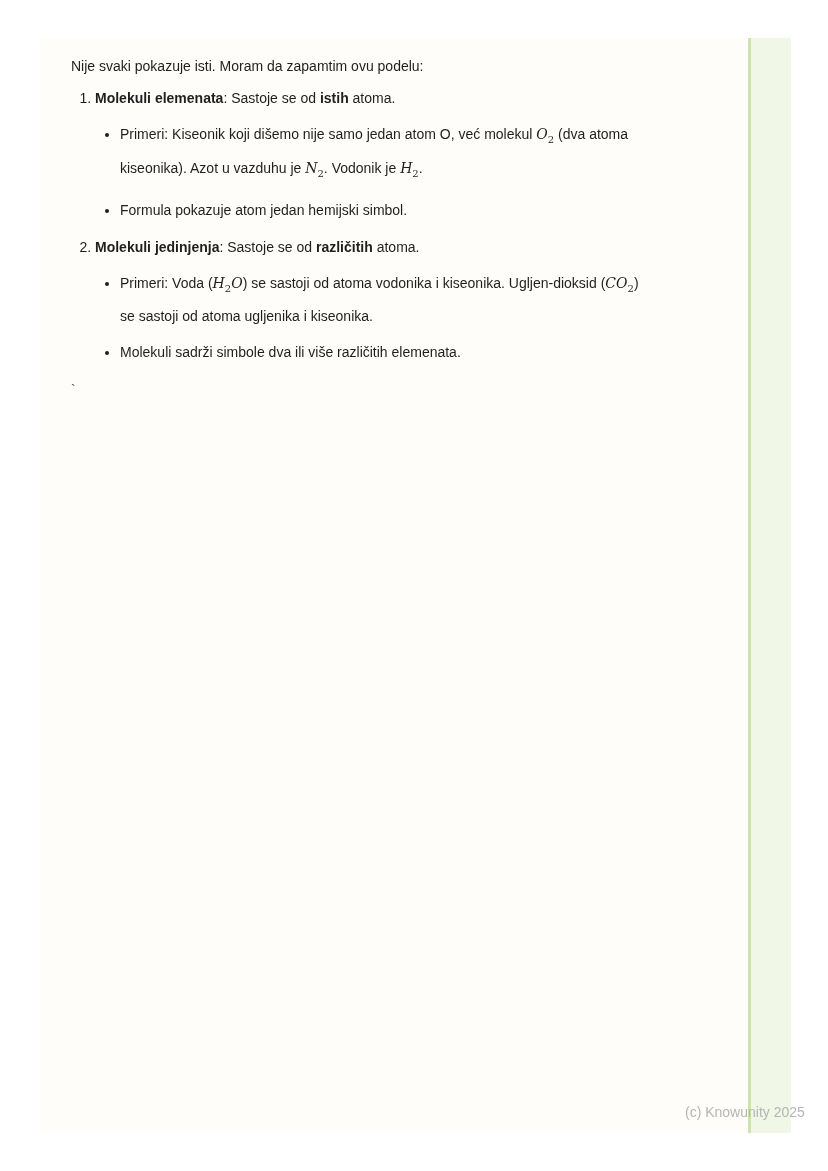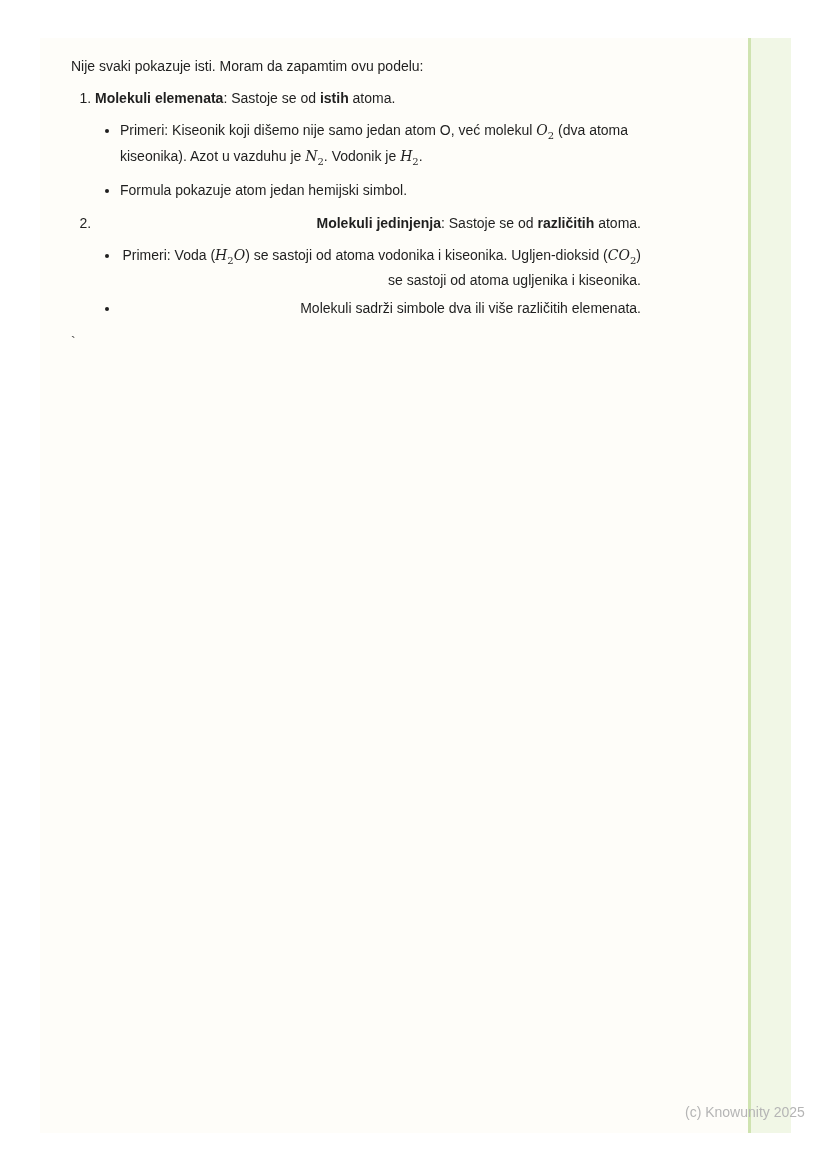--- a/index.html
+++ b/index.html
@@ -24,23 +24,23 @@
       margin: 0; font-size: 21px; font-weight: bold; color: #7ac52e; line-height: 30px;
     }
     h2 {
       margin: 26px 0 0 0; font-size: 18px; font-weight: bold; color: #84c93a; line-height: 26px;
     }
     p { margin: 15px 0 0 0; font-size: 14px; line-height: 22px; }
     ol { margin: 10px 0 16px 0; padding-left: 24px; font-size: 14px; line-height: 22px; }
     ol > li { margin-top: 12px; }
     ol > li:first-child { margin-top: 0; }
     ul { margin: 11px 0 0 0; padding-left: 25px; list-style: disc; }
-    ul > li { margin-top: 8px; line-height: 20px; }
+    ul > li { margin-top: 8px; line-height: 28px; }
     ul > li:first-child { margin-top: 0; }
-    ol > li + li { margin-top: 12px; text-align: right; }
+    ol > li + li { margin-top: 12px; }
     .math { font-family: "DejaVu Serif", "Liberation Serif", serif; font-style: italic; font-size: 14px; }
     .math sub { font-size: 10px; font-style: normal; }
     .tick { margin-top: 10px; font-size: 14px; color: #444; }
     .footer {
       position: absolute; left: 685px; top: 1104px; font-size: 14px; color: #b5b5b5;
     }
     b { font-weight: bold; }
   </style>
 </head>
 <body>

